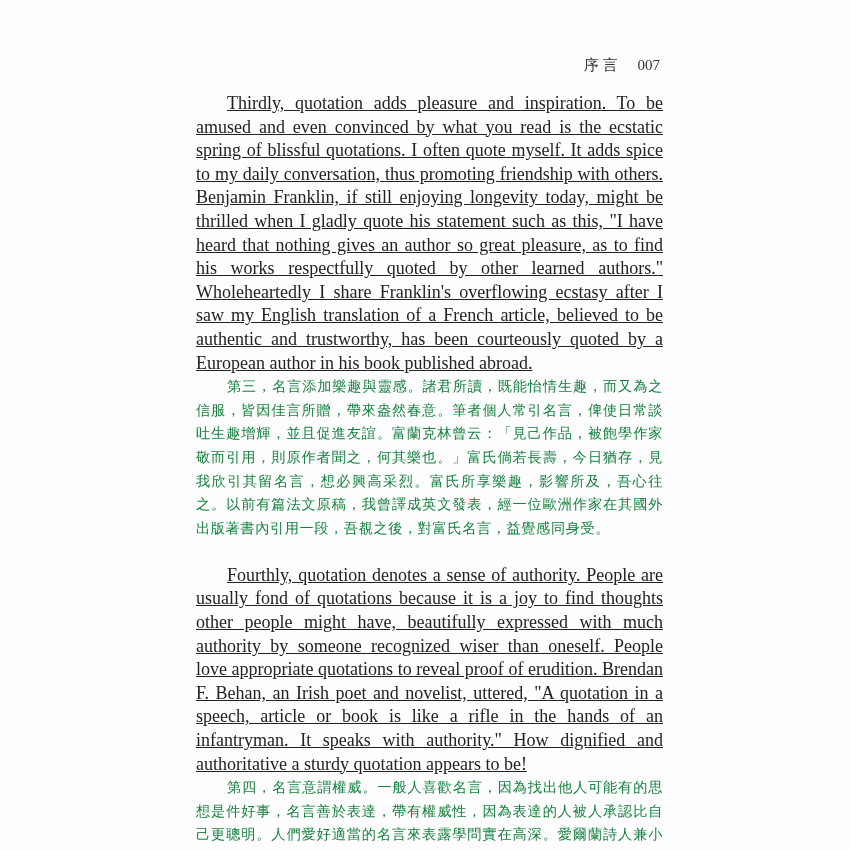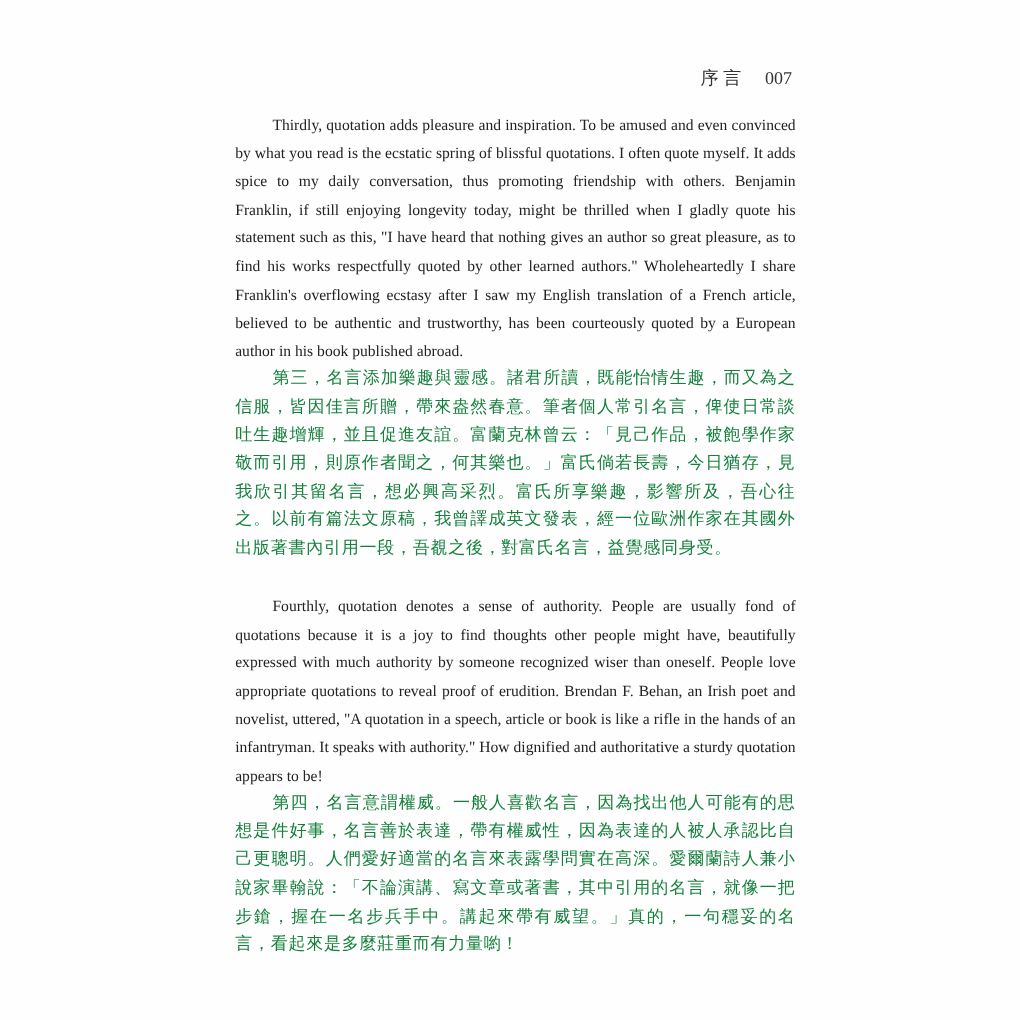--- a/index.html
+++ b/index.html
@@ -2,21 +2,21 @@
 <html><head>
 <meta charset="utf-8">
 <style>
   html, body { margin: 0; padding: 0; background: #ffffff; }
   body { width: 850px; height: 850px; position: relative; overflow: hidden; }
   .page { position: absolute; left: 0; top: 0; width: 850px; height: 850px; background: #fefefe; }
   .running-head { position: absolute; top: 56px; right: 190px; font-family: "DejaVu Serif", serif; color: #333; font-size: 15px; letter-spacing: 1px; }
   .running-head .title { margin-right: 10px; letter-spacing: 4px; }
   .running-head .num { font-family: "Liberation Serif", serif; font-size: 15px; letter-spacing: 0; }
   .body { position: absolute; left: 196px; top: 92px; width: 467px; color: #222; }
-  .p-en { font-family: "Liberation Serif", serif; font-size: 13px; line-height: 23.6px; text-align: justify; text-indent: 31px; margin: 0; }
+  .p-en { font-family: "Liberation Serif", serif; font-size: 18px; line-height: 23.6px; text-align: justify; text-indent: 31px; margin: 0; text-decoration: underline; }
   .p-zh { font-family: "DejaVu Sans", sans-serif; font-size: 14.2px; line-height: 23.6px; text-align: justify; text-indent: 31px; margin: 0; letter-spacing: 0.6px; color: #15803d; }
   .gap { height: 23.6px; }
 </style>
 </head>
 <body>
 
 <div class="page">
   <div class="running-head">
     <span class="title">序言</span>
     <span class="num">007</span>

